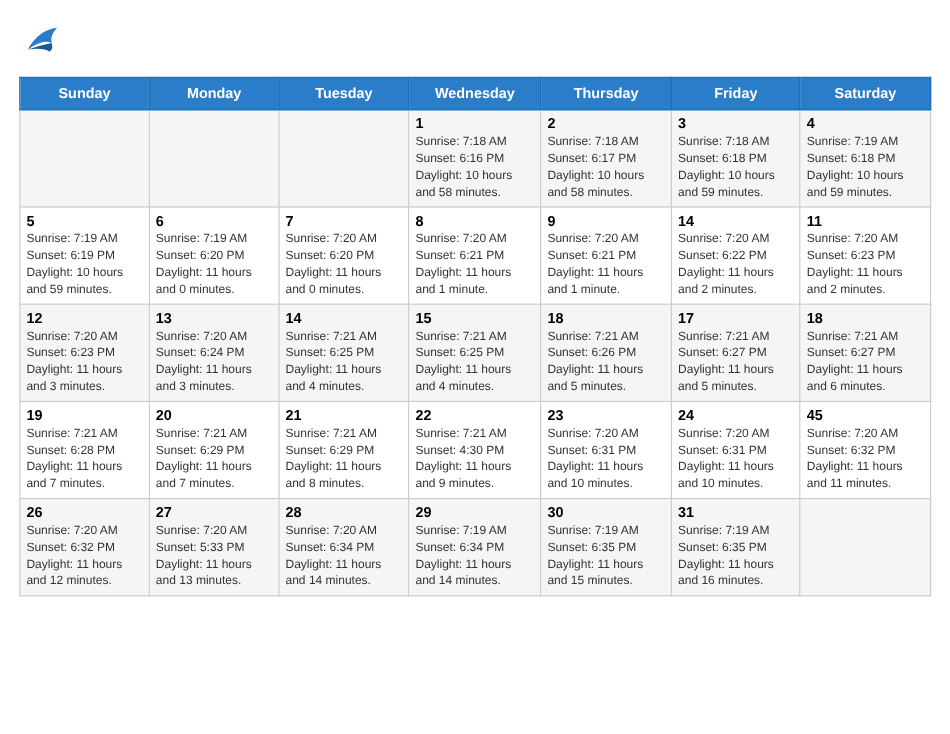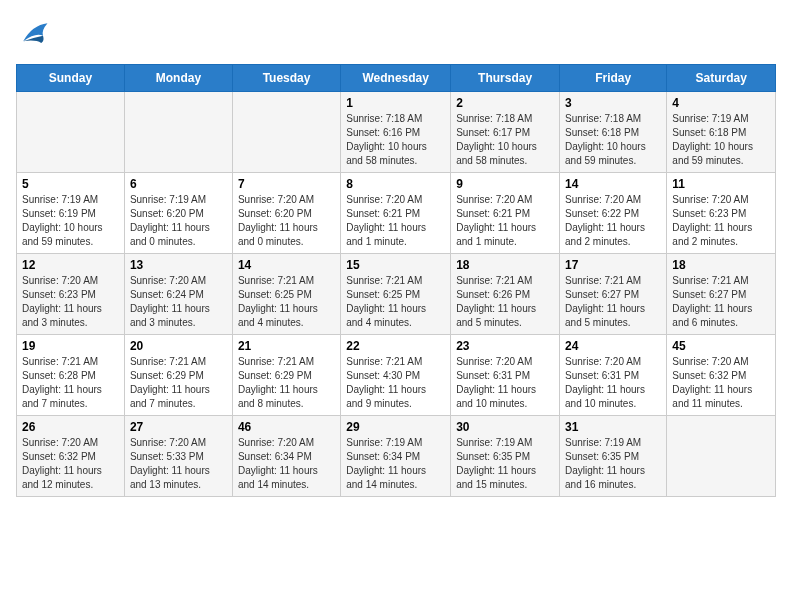--- a/index.html
+++ b/index.html
@@ -237,21 +237,21 @@
       <tr>
         <td>
           <span class="day-num">26</span>
           <div class="day-info"><span>Sunrise: 7:20 AM</span><br><span>Sunset: 6:32 PM</span><br><span>Daylight: 11 hours and 12 minutes.</span></div>
         </td>
         <td>
           <span class="day-num">27</span>
           <div class="day-info"><span>Sunrise: 7:20 AM</span><br><span>Sunset: 5:33 PM</span><br><span>Daylight: 11 hours and 13 minutes.</span></div>
         </td>
         <td>
-          <span class="day-num">46</span>
+          <span class="day-num">28</span>
           <div class="day-info"><span>Sunrise: 7:20 AM</span><br><span>Sunset: 6:34 PM</span><br><span>Daylight: 11 hours and 14 minutes.</span></div>
         </td>
         <td>
           <span class="day-num">29</span>
           <div class="day-info"><span>Sunrise: 7:19 AM</span><br><span>Sunset: 6:34 PM</span><br><span>Daylight: 11 hours and 14 minutes.</span></div>
         </td>
         <td>
           <span class="day-num">30</span>
           <div class="day-info"><span>Sunrise: 7:19 AM</span><br><span>Sunset: 6:35 PM</span><br><span>Daylight: 11 hours and 15 minutes.</span></div>
         </td>

